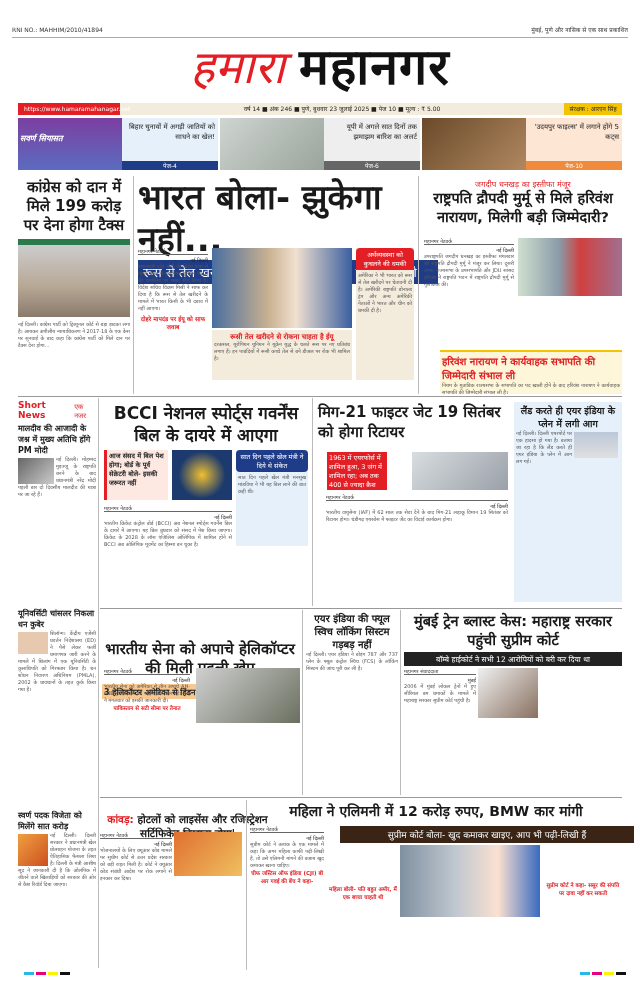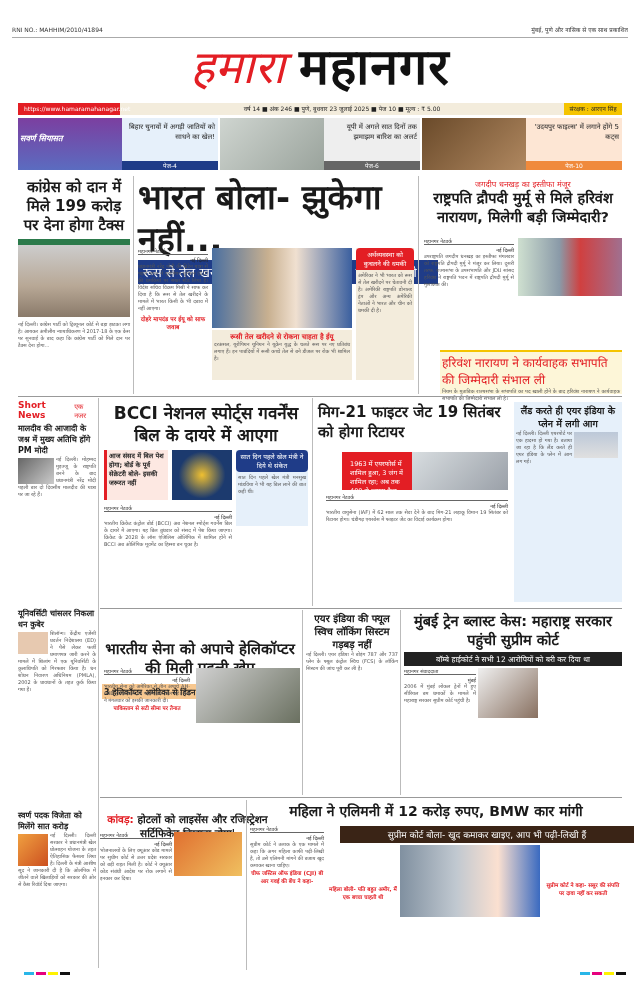--- a/index.html
+++ b/index.html
@@ -96,21 +96,21 @@
   <div style="font-size:8px;color:#e31e24;text-align:center">जगदीप धनखड़ का इस्तीफा मंजूर</div>
   <h2 style="font-size:14.5px;line-height:19px;text-align:center">राष्ट्रपति द्रौपदी मुर्मू से मिले हरिवंश नारायण, मिलेगी बड़ी जिम्मेदारी?</h2>
 </div>
 <div class="abs" style="left:424px;top:238px;width:90px;height:100px">
   <div class="byline">महानगर नेटवर्क</div>
   <div style="font-size:5px;text-align:right">नई दिल्ली</div>
   <div class="body">उपराष्ट्रपति जगदीप धनखड़ का इस्तीफा मंगलवार को राष्ट्रपति द्रौपदी मुर्मू ने मंजूर कर लिया। दूसरी तरफ, राज्यसभा के उपसभापति और JDU सांसद हरिवंश ने राष्ट्रपति भवन में राष्ट्रपति द्रौपदी मुर्मू से मुलाकात की।</div>
 </div>
 <div class="abs" style="left:518px;top:238px;width:104px;height:58px;background:linear-gradient(90deg,#cfe0d0,#8a9aa8 40%,#d04040 60%,#a07090)"></div>
 <div class="abs" style="left:440px;top:350px;width:182px;height:44px;background:#fdf6d8;border-top:2px solid #f5c400;padding:2px">
-  <div style="font-size:12px;color:#e31e24;font-weight:normal">हरिवंश नारायण ने कार्यवाहक सभापति की जिम्मेदारी संभाल ली</div>
+  <div style="font-size:10px;color:#e31e24;font-weight:bold">हरिवंश नारायण ने कार्यवाहक सभापति की जिम्मेदारी संभाल ली</div>
   <div class="body">नियम के मुताबिक राज्यसभा के सभापति का पद खाली होने के बाद हरिवंश नारायण ने कार्यवाहक सभापति की जिम्मेदारी संभाल ली है।</div>
 </div>
 
 <div class="abs hr" style="left:18px;right:18px;top:396px"></div>
 
 <div class="abs" style="left:18px;top:400px;width:78px;height:580px">
   <div style="display:flex;align-items:flex-end;gap:2px">
     <span style="color:#e31e24;font-weight:bold;font-size:9px">Short News</span>
     <span style="color:#e31e24;font-size:7px">एक नजर</span>
   </div>
@@ -135,30 +135,30 @@
 <div class="abs" style="left:102px;top:402px;width:208px">
   <h2 style="font-size:17px;line-height:22px;text-align:center">BCCI नेशनल स्पोर्ट्स गवर्नेंस बिल के दायरे में आएगा</h2>
 </div>
 <div class="abs" style="left:104px;top:450px;width:64px;height:50px;background:#fde8e2;border-left:3px solid #e31e24;padding:2px;font-size:6.5px;font-weight:bold;line-height:9px">आज संसद में बिल पेश होगा; बोर्ड के पूर्व सेक्रेटरी बोले- इसकी जरूरत नहीं</div>
 <div class="abs" style="left:172px;top:450px;width:60px;height:50px;background:radial-gradient(circle,#f0c030,#1c3a6e 60%)"></div>
 <div class="abs" style="left:104px;top:505px;width:128px;height:90px">
   <div class="byline">महानगर नेटवर्क</div>
   <div style="font-size:5px;text-align:right">नई दिल्ली</div>
   <div class="body">भारतीय क्रिकेट कंट्रोल बोर्ड (BCCI) अब नेशनल स्पोर्ट्स गवर्नेंस बिल के दायरे में आएगा। यह बिल बुधवार को संसद में पेश किया जाएगा। क्रिकेट के 2028 के लॉस एंजिलिस ओलिंपिक में शामिल होने से BCCI अब ओलिंपिक मूवमेंट का हिस्सा बन चुका है।</div>
 </div>
-<div class="abs" style="left:236px;top:450px;width:72px;height:76px;background:#e6f0fa">
+<div class="abs" style="left:236px;top:450px;width:72px;height:96px;background:#e6f0fa">
   <div class="bluebar" style="font-size:6.5px;text-align:center;padding:2px;border-radius:4px">सात दिन पहले खेल मंत्री ने दिये थे संकेत</div>
   <div class="body" style="padding:2px">सात दिन पहले खेल मंत्री मनसुख मांडविया ने भी यह बिल लाने की बात कही थी।</div>
 </div>
 <div class="abs colline" style="left:312px;top:398px;height:208px"></div>
 
 <div class="abs" style="left:318px;top:402px;width:190px">
   <h2 style="font-size:15px;line-height:20px">मिग-21 फाइटर जेट 19 सितंबर को होगा रिटायर</h2>
 </div>
-<div class="abs redbar" style="left:342px;top:452px;width:70px;height:38px;font-size:6.5px;line-height:9px;padding:8px">1963 में एयरफोर्स में शामिल हुआ, 3 जंग में शामिल रहा; अब तक 400 से ज्यादा क्रैश</div>
+<div class="abs redbar" style="left:327px;top:452px;width:60px;height:38px;font-size:6.5px;line-height:9px;padding:2px">1963 में एयरफोर्स में शामिल हुआ, 3 जंग में शामिल रहा; अब तक 400 से ज्यादा क्रैश</div>
 <div class="abs" style="left:412px;top:452px;width:96px;height:38px;background:linear-gradient(135deg,#d8dde0,#9aa0a8)"></div>
 <div class="abs" style="left:326px;top:494px;width:182px;height:100px">
   <div class="byline">महानगर नेटवर्क</div>
   <div style="font-size:5px;text-align:right">नई दिल्ली</div>
   <div class="body">भारतीय वायुसेना (IAF) में 62 साल तक सेवा देने के बाद मिग-21 लड़ाकू विमान 19 सितंबर को रिटायर होगा। चंडीगढ़ एयरबेस में फाइटर जेट का विदाई कार्यक्रम होगा।</div>
 </div>
 
 <div class="abs" style="left:514px;top:402px;width:108px;height:200px;background:#e6f0fa;padding:2px">
   <h3 style="font-size:9.5px;line-height:13px;text-align:center">लैंड करते ही एयर इंडिया के प्लेन में लगी आग</h3>
   <div style="float:right;width:44px;height:26px;background:linear-gradient(180deg,#bcc8d8,#e0e0e0);margin:2px"></div>

